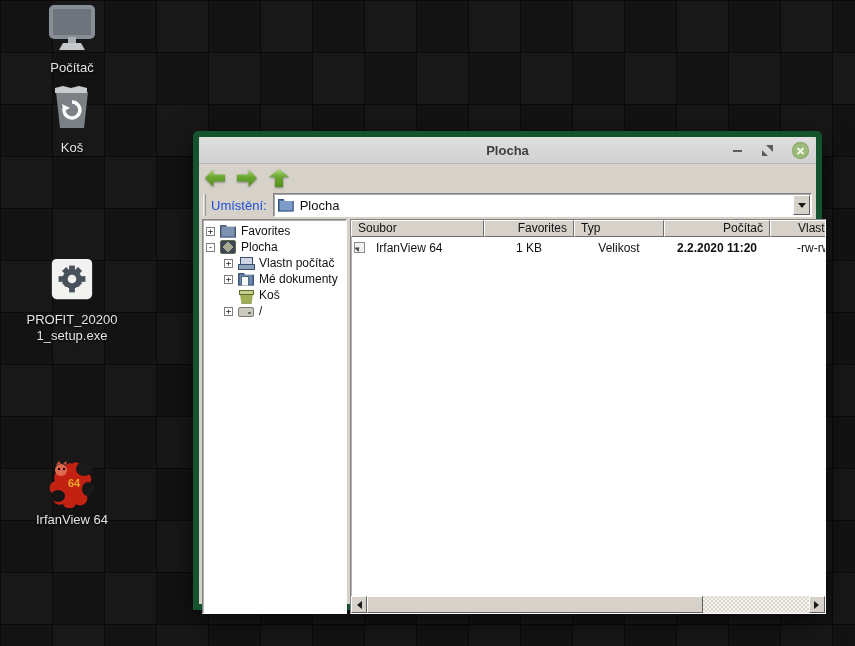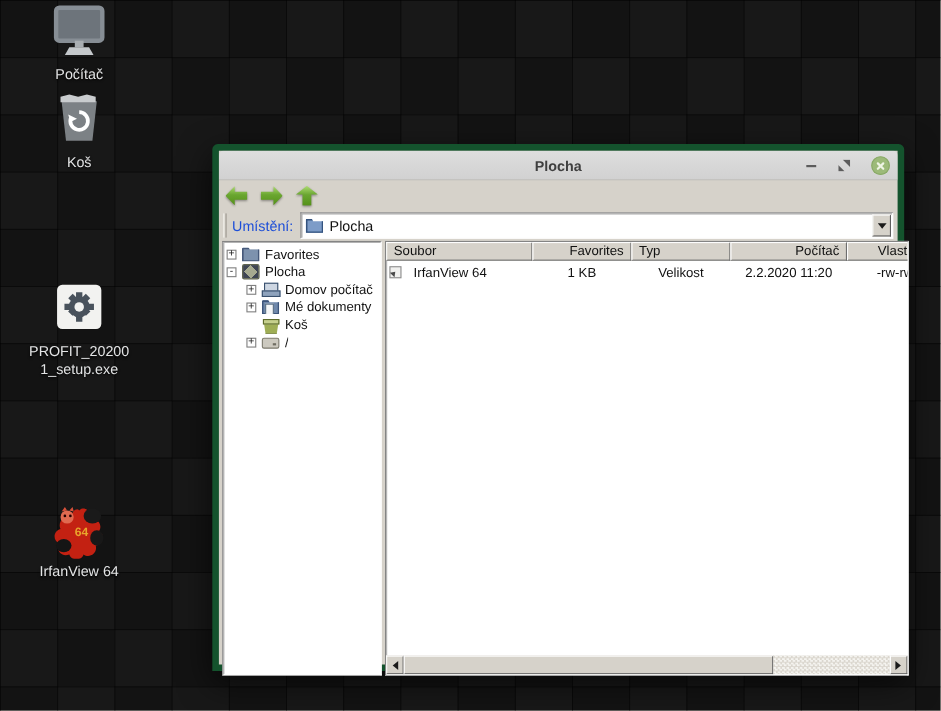--- a/index.html
+++ b/index.html
@@ -251,21 +251,21 @@
         <span class="tree-label">Favorites</span>
       </div>
       <div class="tree-row" style="padding-left: 3px;">
         <span class="expander">-</span>
         <span class="ti ti-desktop"></span>
         <span class="tree-label">Plocha</span>
       </div>
       <div class="tree-row" style="padding-left: 21px;">
         <span class="expander">+</span>
         <span class="ti ti-computer"></span>
-        <span class="tree-label">Domov počítač</span>
+        <span class="tree-label">Vlastn počítač</span>
       </div>
       <div class="tree-row" style="padding-left: 21px;">
         <span class="expander">+</span>
         <span class="ti ti-documents"></span>
         <span class="tree-label">Mé dokumenty</span>
       </div>
       <div class="tree-row" style="padding-left: 21px;">
         <span class="expander-spacer"></span>
         <span class="ti ti-recycle"></span>
         <span class="tree-label">Koš</span>
@@ -286,21 +286,21 @@
         <div class="hcell" style="width: 117px; padding-left: 27px;">Vlastn</div>
       </div>
     <div id="list-rows">
         <div class="list-row">
           <div class="cell cell-name" style="width: 133px;">
             <span class="file-icon"></span>
             <span>IrfanView 64</span>
           </div>
           <div class="cell align-right" style="width: 90px;">1 KB</div>
           <div class="cell align-right" style="width: 90px;">Velikost</div>
-          <div class="cell align-right" style="width: 106px;">2.2.2020 11:20</div>
+          <div class="cell align-right" style="width: 106px; font-weight: bold;">2.2.2020 11:20</div>
           <div class="cell" style="width: 117px; padding-left: 27px;">-rw-rw</div>
         </div>
       </div>
     <div class="hscroll">
       <div class="sb-btn">
           <span class="tri-left"></span>
         </div>
       <div class="sb-thumb"></div>
       <div class="sb-track"></div>
       <div class="sb-btn">

